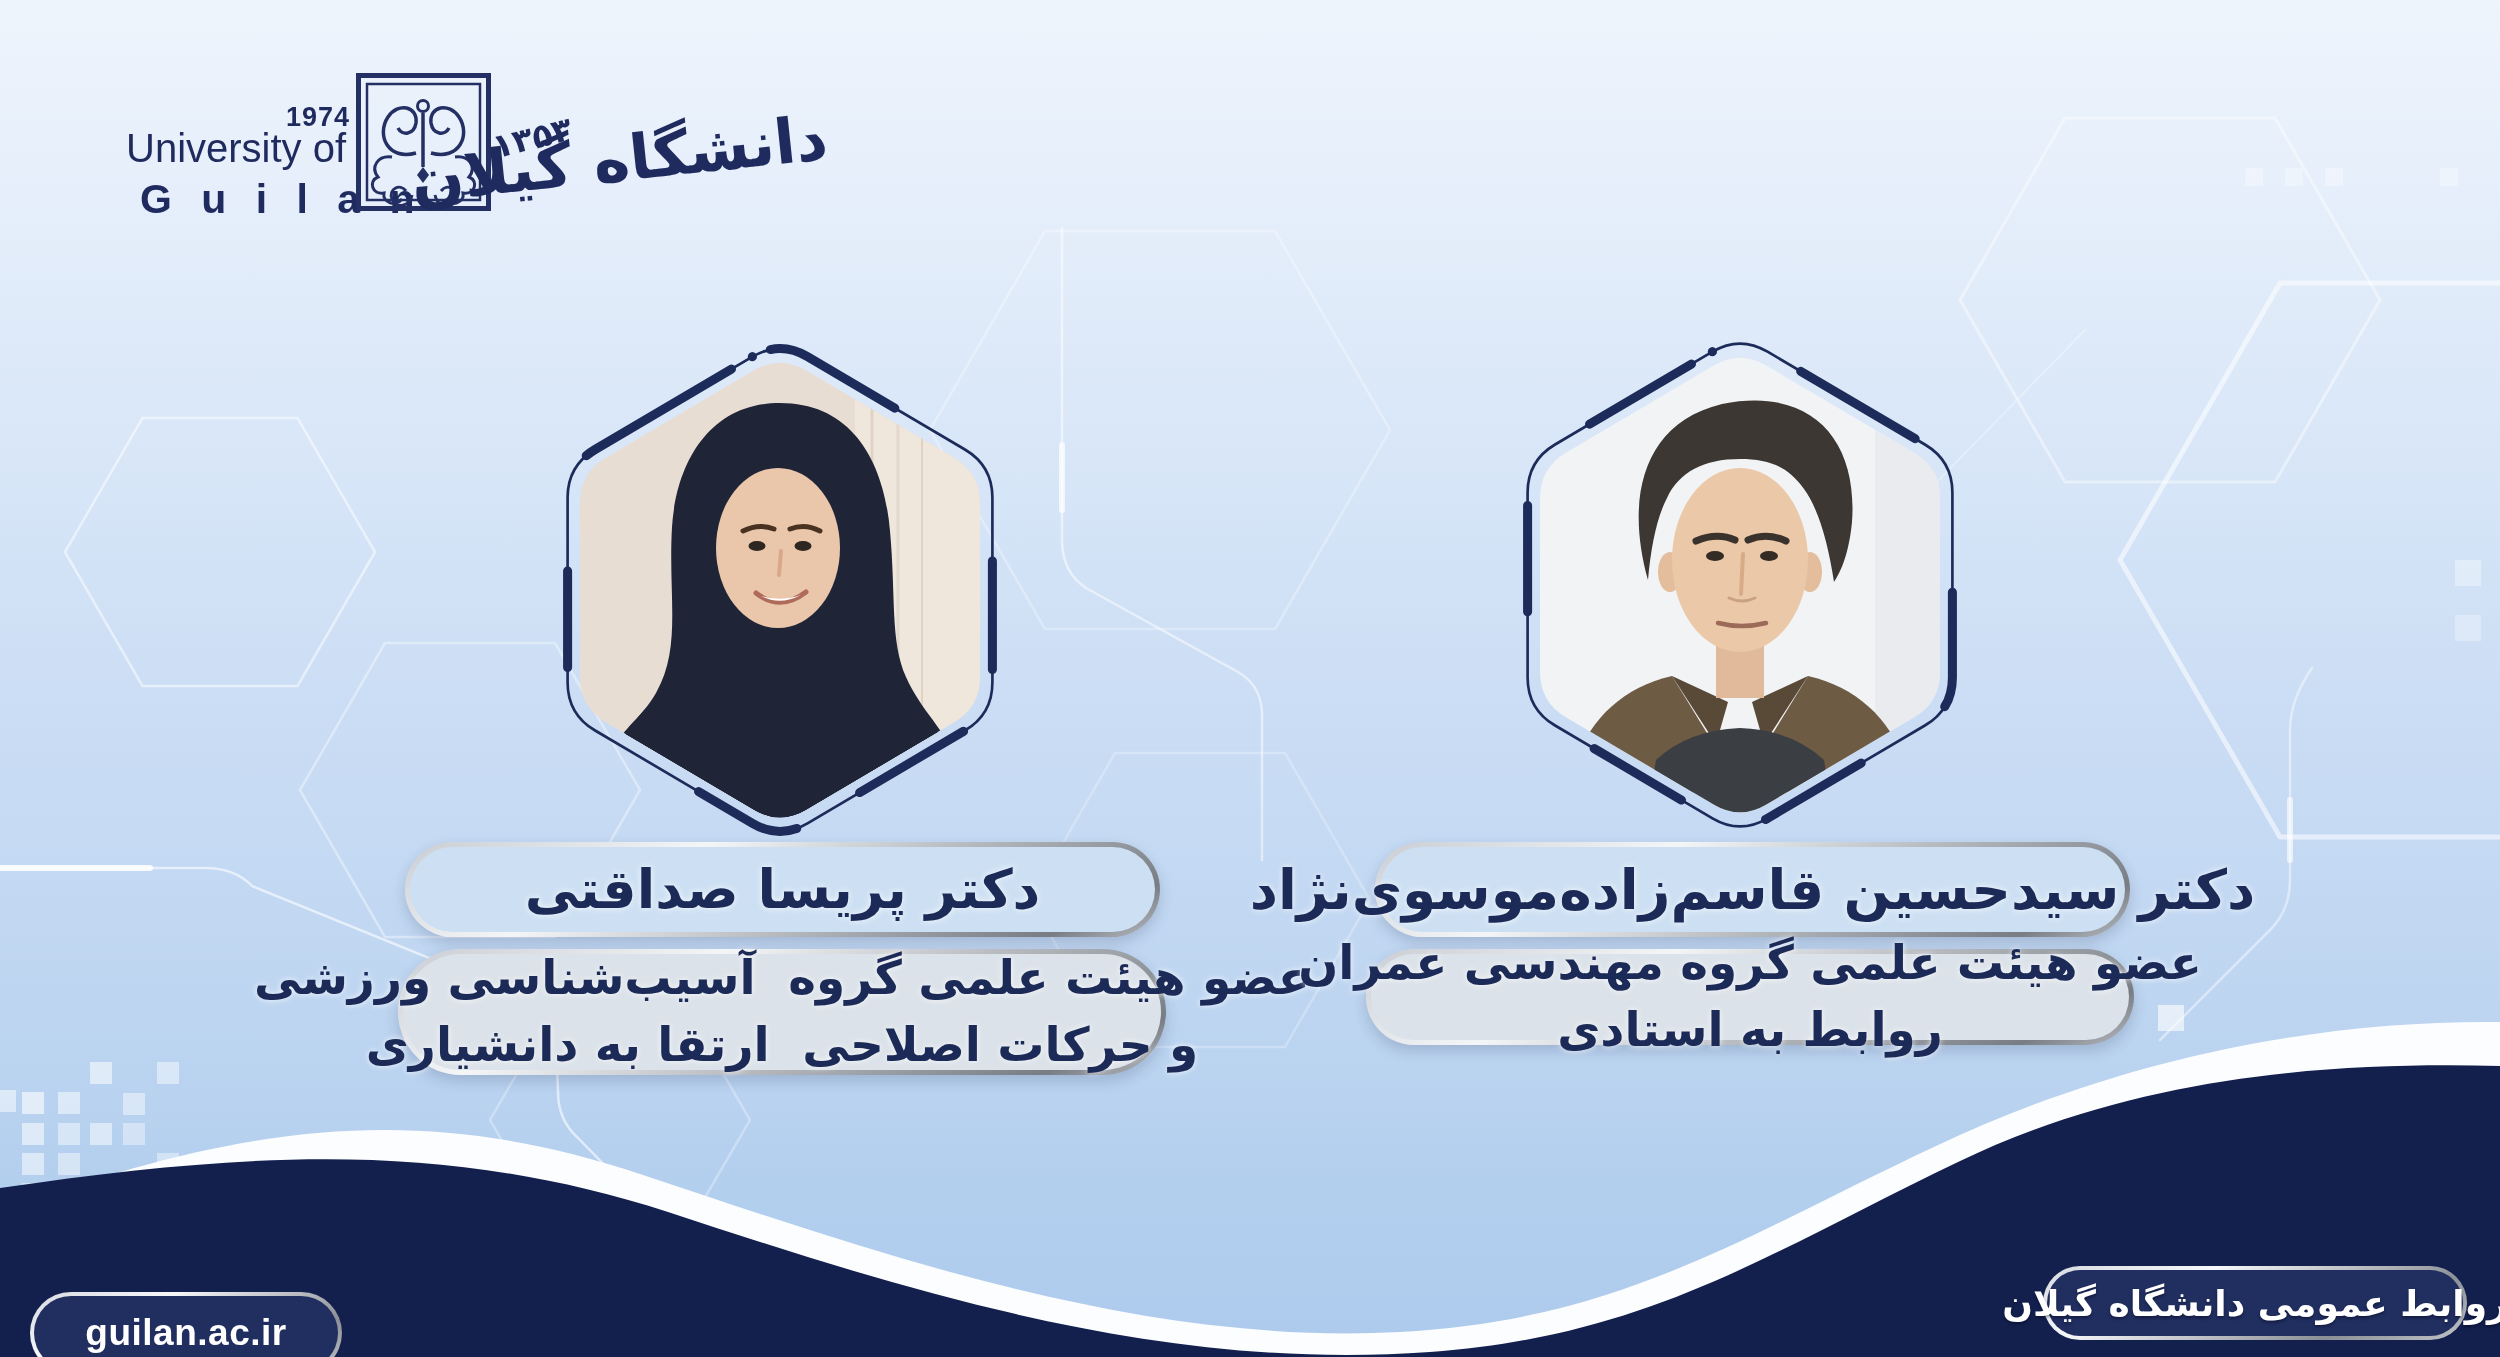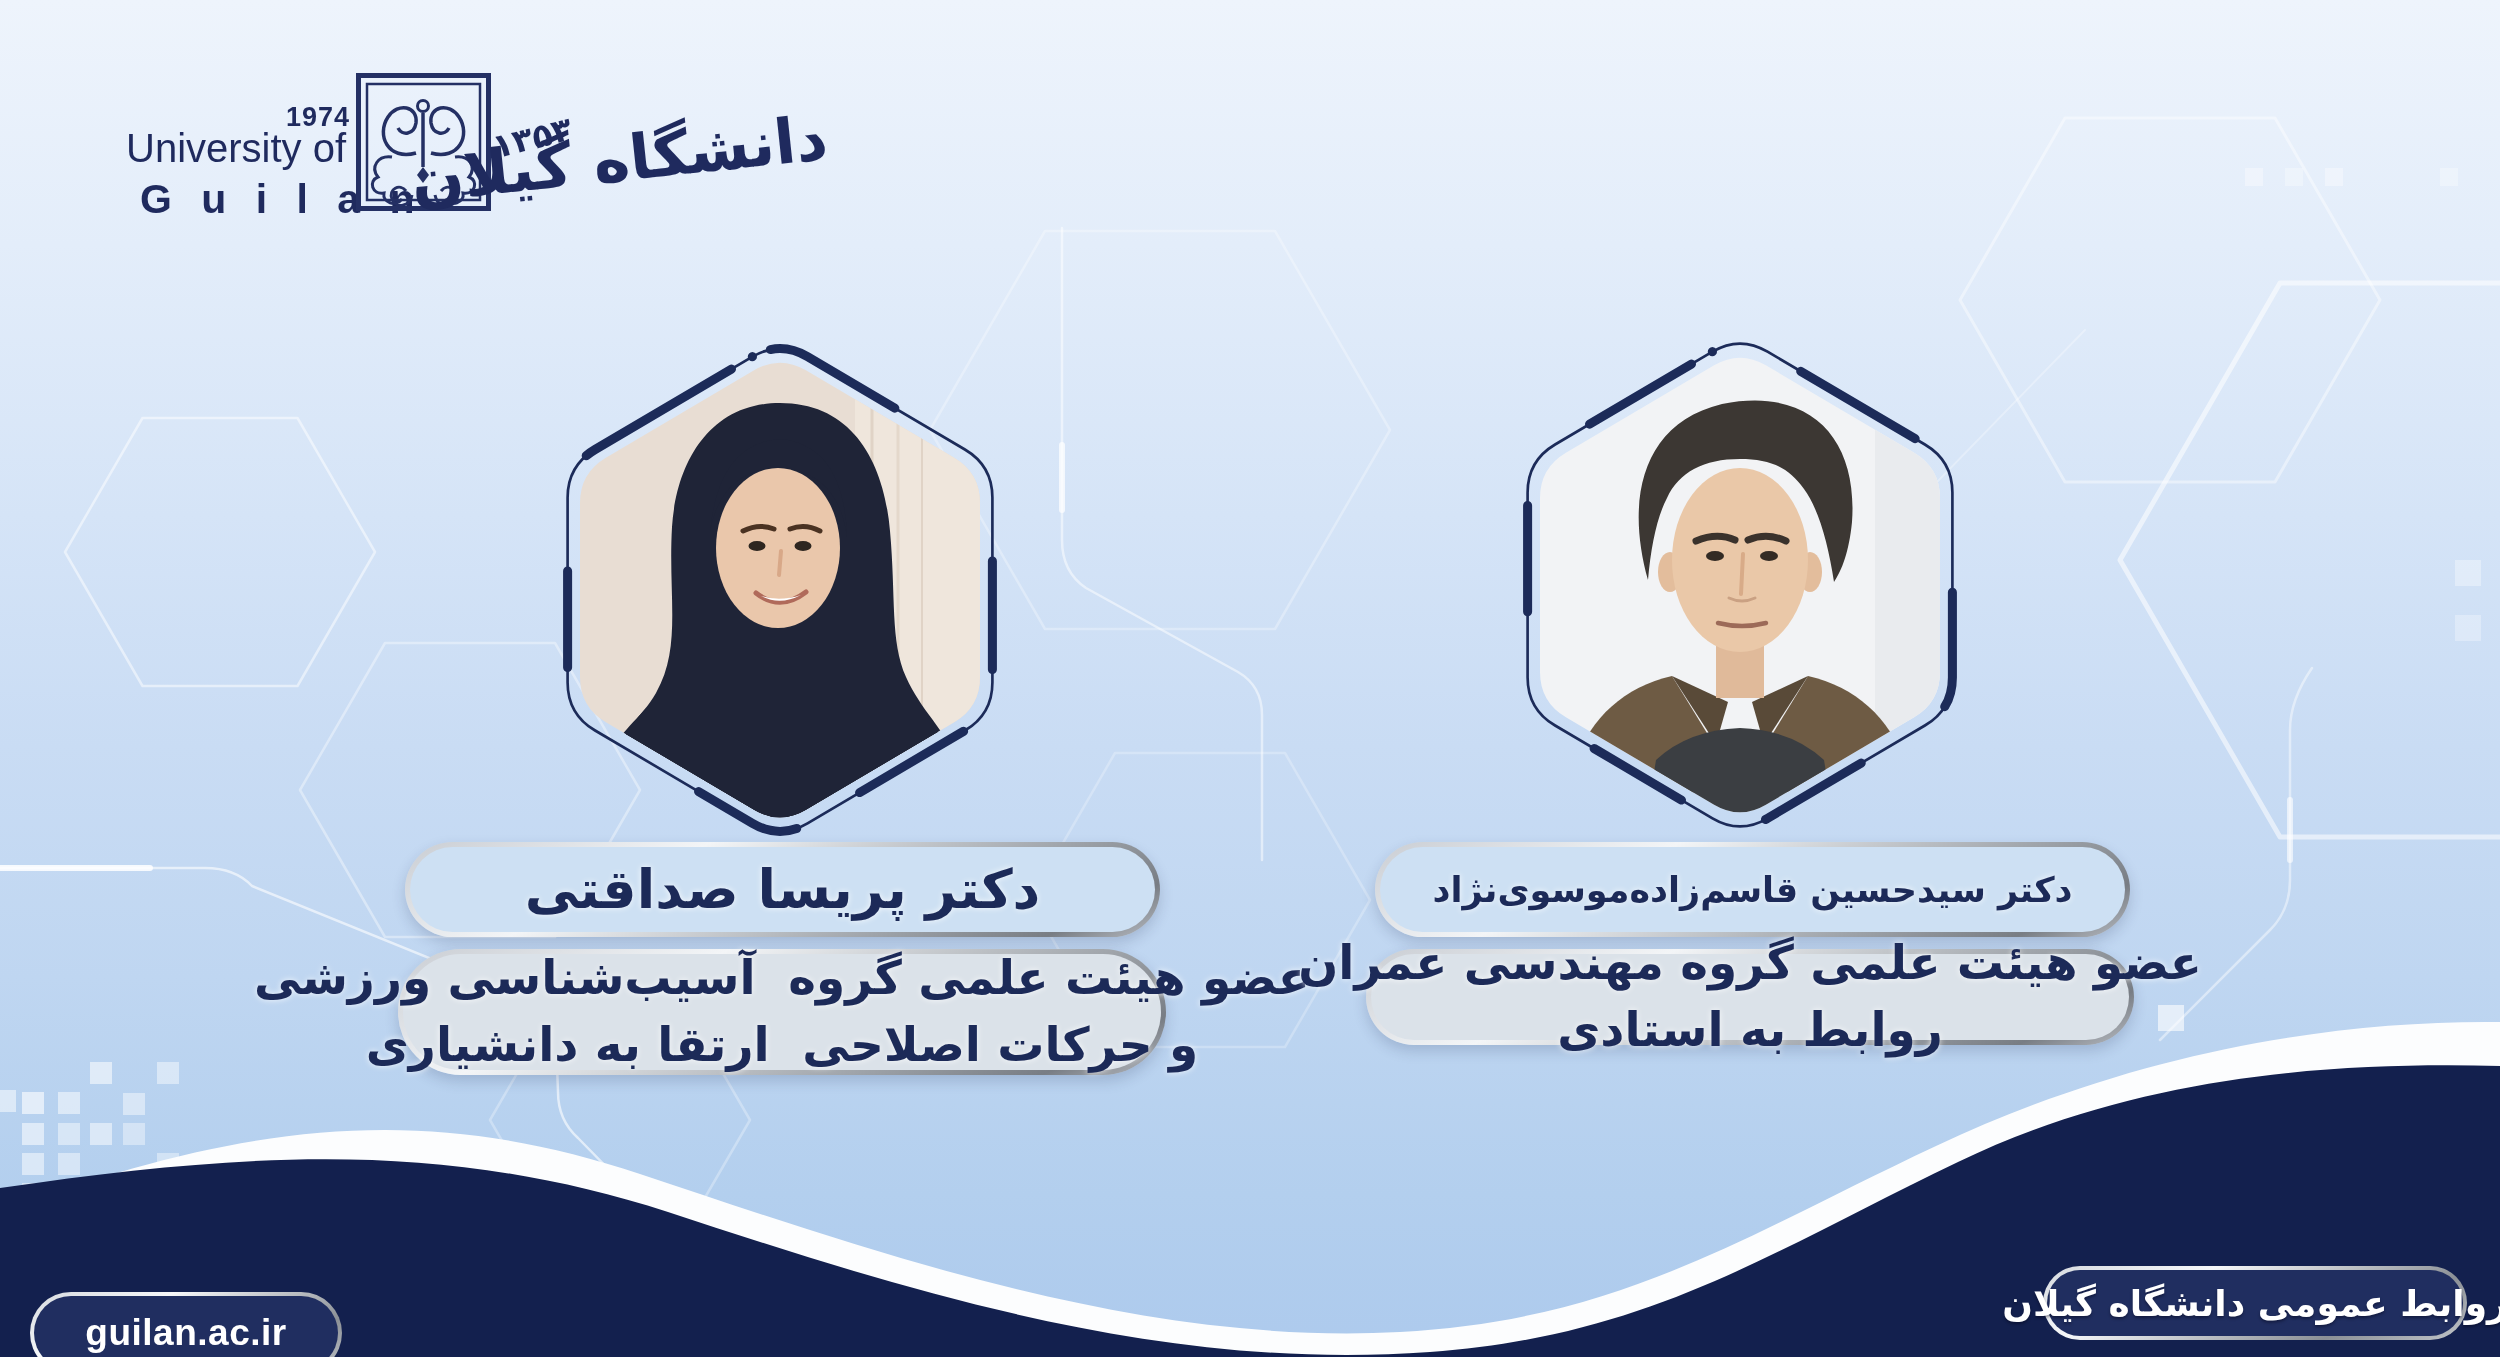--- a/index.html
+++ b/index.html
@@ -32,21 +32,21 @@
   
   .pill{border-radius:999px;padding:5px;
     background:linear-gradient(155deg,#c9cdd3 0%,#f3f5f7 32%,#9ea3a9 70%,#787d84 88%,#b9bdc3 100%);
     box-shadow:0 6px 14px rgba(30,40,80,.18);margin-top:7px;}
   .pill .inner{width:100%;height:100%;border-radius:999px;display:flex;flex-direction:column;
     align-items:center;justify-content:center;box-sizing:border-box;}
   .name-pill .inner{background:#cde0f3;}
   .role-pill .inner{background:#dbe2e9;}
   .fa{direction:rtl;color:#1c2a58;font-weight:bold;text-shadow:0 0 6px rgba(255,255,255,.85);}
   .person-name{font-size:54px;white-space:nowrap;}
-  .person-name.long{font-size:35px;}
+  .person-name.long{font-size:55px;}
   .person-role{font-size:47px;line-height:1.42;text-align:center;white-space:nowrap;}
 
   
   .footer-pill{border-radius:999px;padding:4px;
     background:linear-gradient(155deg,#d6dadf 0%,#f5f7f9 30%,#8b9096 75%,#c2c6cb 100%);}
   .footer-pill .inner{width:100%;height:100%;border-radius:999px;background:#202e60;
     display:flex;align-items:center;justify-content:center;box-sizing:border-box;}
   .site-text{font-family:"Liberation Sans",sans-serif;font-weight:bold;font-size:37px;color:#ffffff;letter-spacing:.5px;}
   .credit-text{font-size:36px;font-weight:bold;color:#ffffff;direction:rtl;text-shadow:0 2px 3px rgba(0,0,20,.4);white-space:nowrap;}
 </style>

